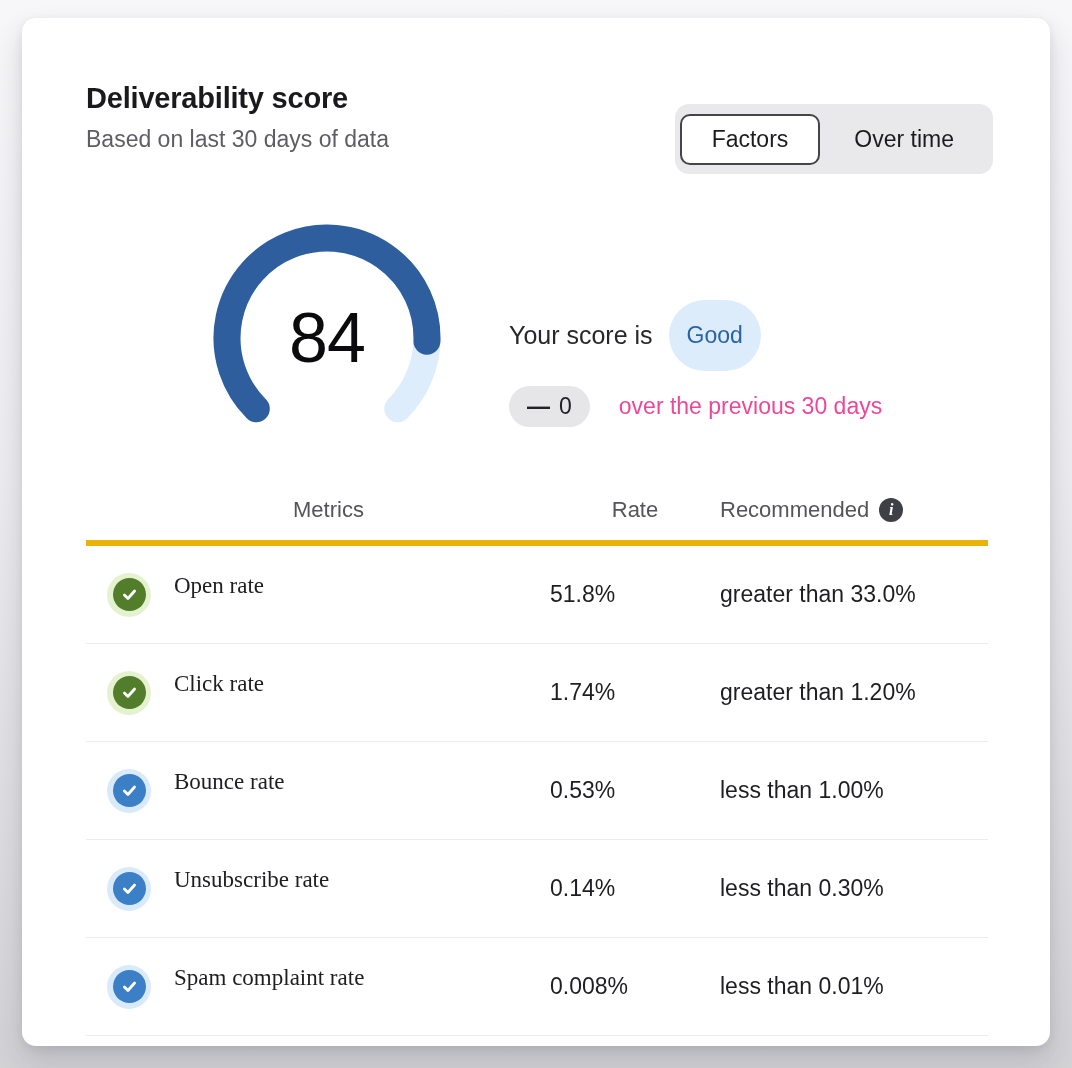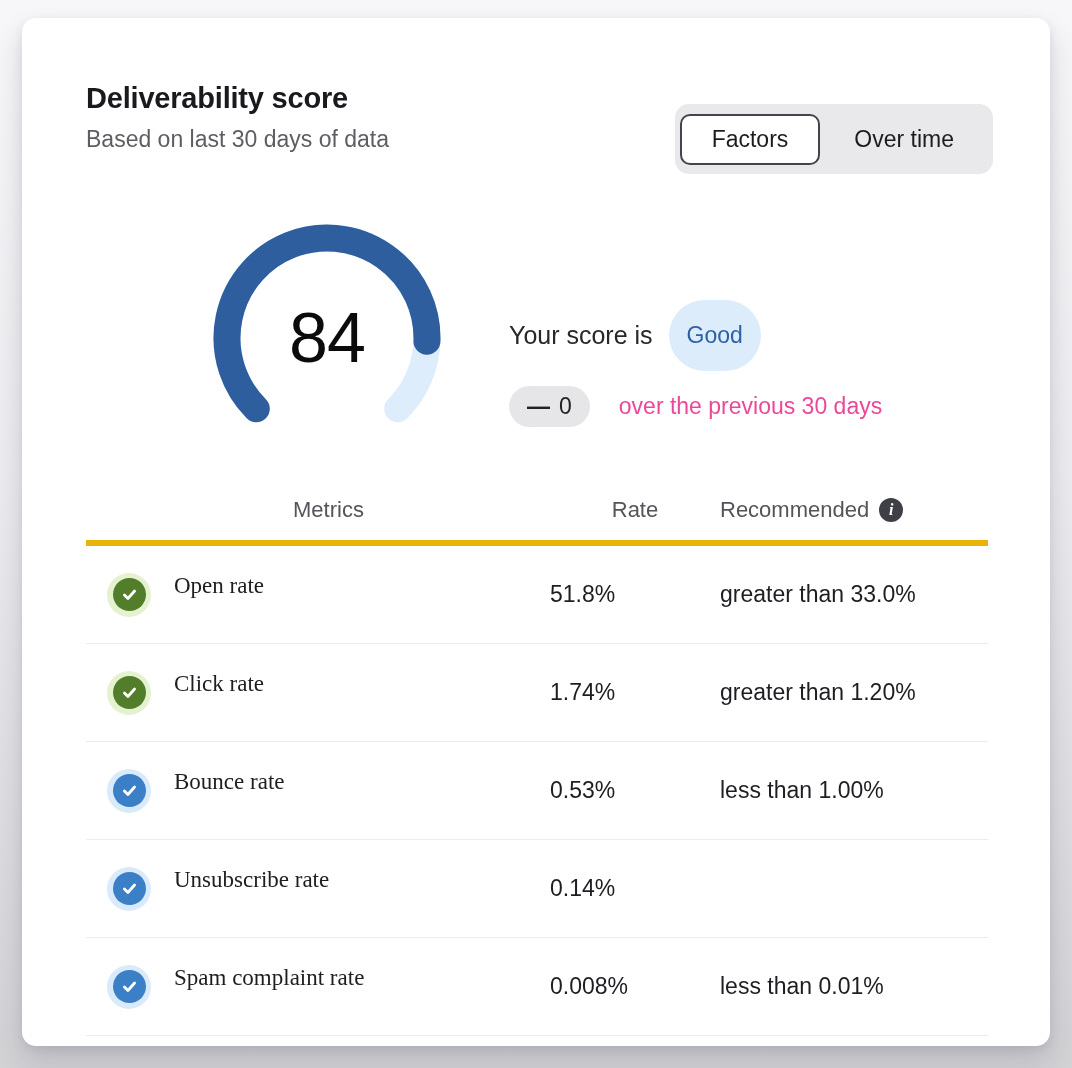--- a/index.html
+++ b/index.html
@@ -184,20 +184,21 @@
             <span class="halo info">
               <span class="disc info">
                 <svg width="21" height="21" viewBox="0 0 24 24" fill="none">
                   <path d="M6.2 12.6l4 4 7.6-8.6" stroke="#ffffff" stroke-width="3.2" stroke-linecap="round" stroke-linejoin="round"></path>
                 </svg>
               </span>
             </span>
             <span class="metric-label">Unsubscribe rate</span>
           </div>
           <div class="rate-cell">0.14%</div>
+          <div class="recommended-cell">less than 0.30%</div>
         </div>
         <div class="t-row">
           <div class="metric-cell">
             <span class="halo info">
               <span class="disc info">
                 <svg width="21" height="21" viewBox="0 0 24 24" fill="none">
                   <path d="M6.2 12.6l4 4 7.6-8.6" stroke="#ffffff" stroke-width="3.2" stroke-linecap="round" stroke-linejoin="round"></path>
                 </svg>
               </span>
             </span>

